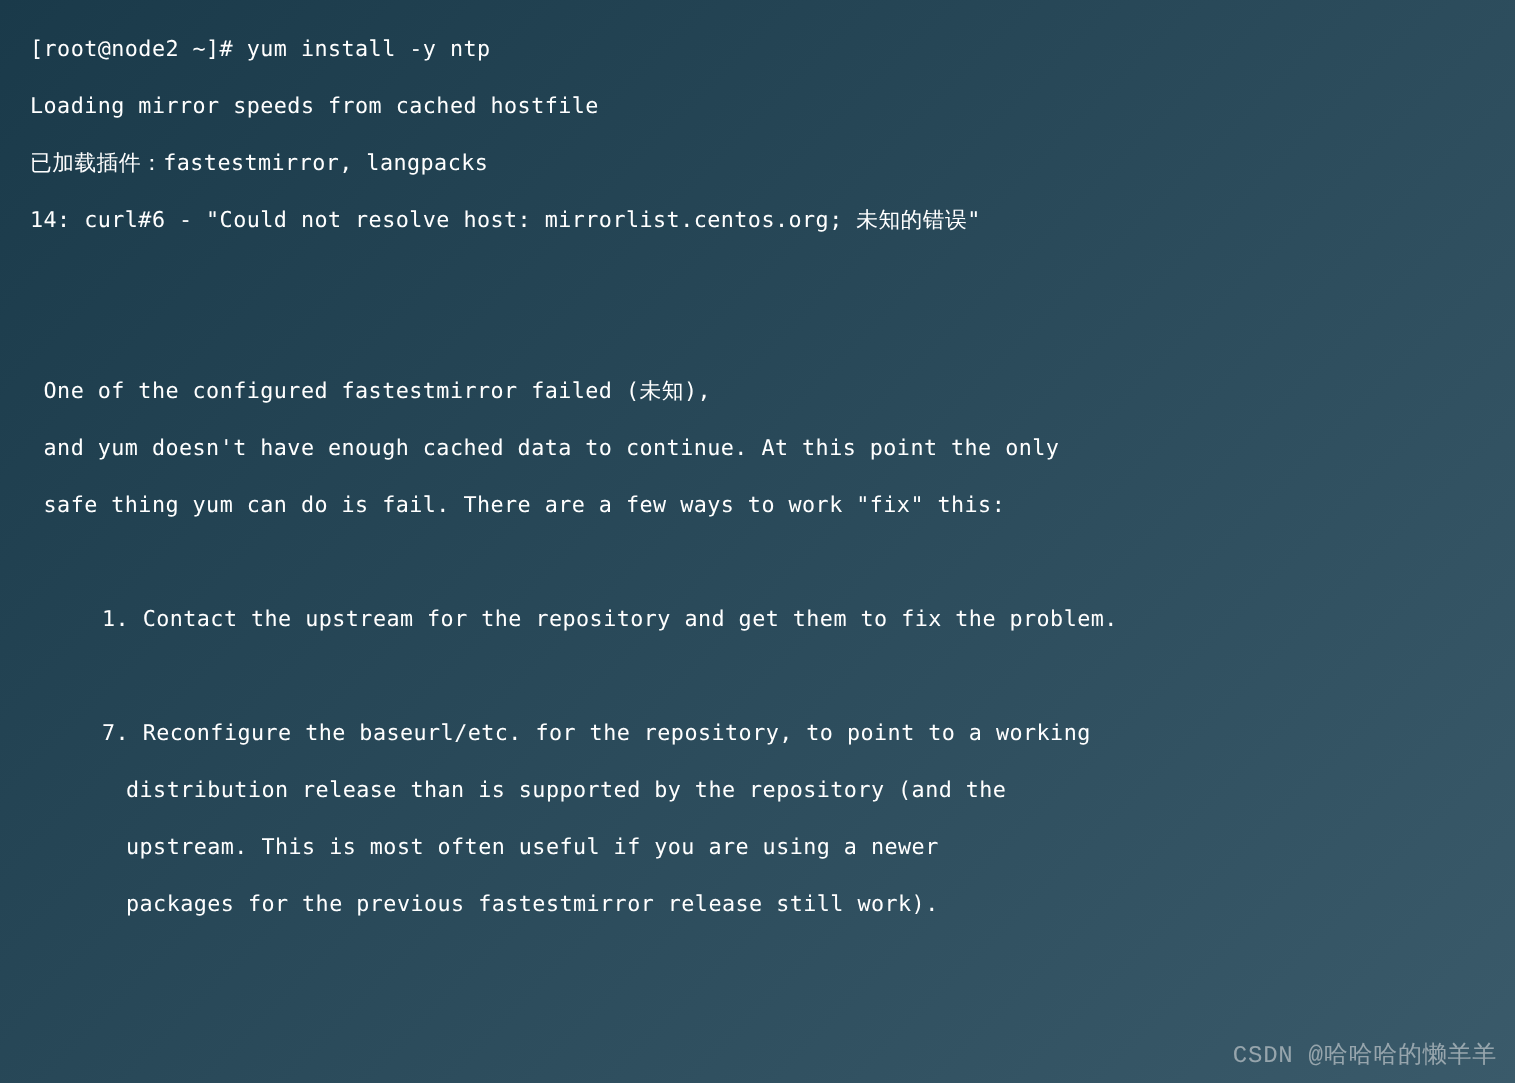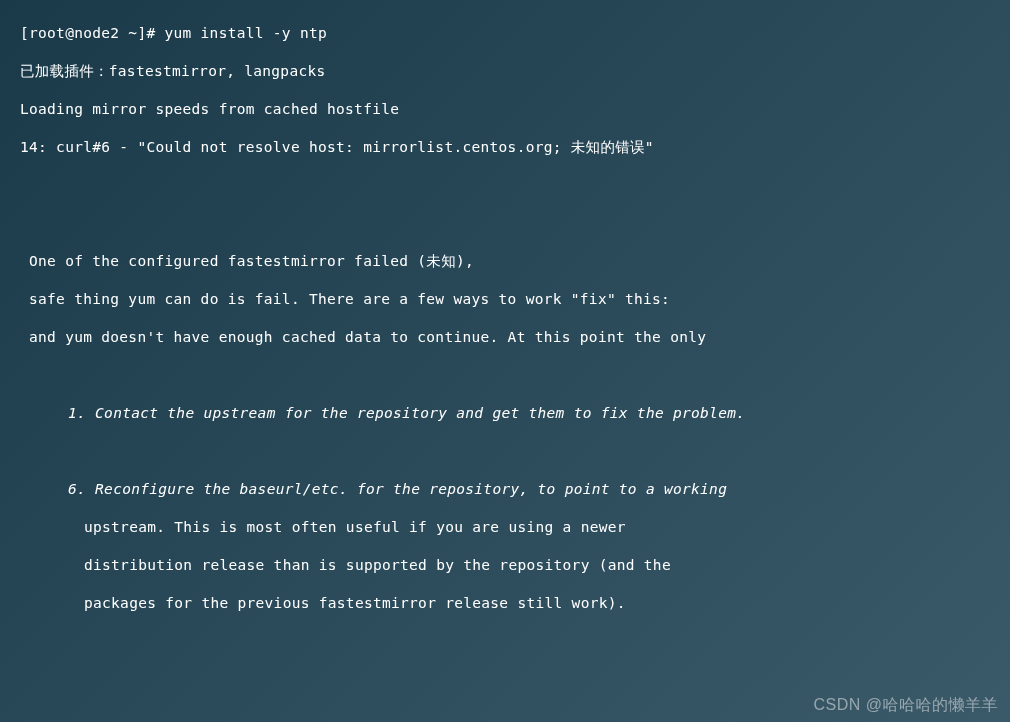--- a/index.html
+++ b/index.html
@@ -22,54 +22,53 @@
     }
     .terminal {
       white-space: pre-wrap;
       word-break: break-all;
     }
     .line {
       min-height: 19px;
     }
     .indent2 {
       padding-left: 48px;
-      font-style: italic;
     }
     .indent3 {
       padding-left: 64px;
     }
     .watermark {
       position: absolute;
       bottom: 8px;
       right: 12px;
       color: rgba(230, 230, 230, 0.55);
-      font-family: Liberation Sans, sans-serif;
+      font-family: Liberation Mono, monospace;
       font-size: 16px;
       letter-spacing: 0.5px;
     }
   </style>
 </head>
 <body>
 
 <div class="terminal">
 <div class="line">[root@node2 ~]# yum install -y ntp</div>
+<div class="line">Loading mirror speeds from cached hostfile</div>
 <div class="line">已加载插件：fastestmirror, langpacks</div>
-<div class="line">Loading mirror speeds from cached hostfile</div>
 <div class="line">14: curl#6 - "Could not resolve host: mirrorlist.centos.org; 未知的错误"</div>
 <div class="line"></div>
 <div class="line"></div>
 <div class="line"> One of the configured fastestmirror failed (未知),</div>
+<div class="line"> and yum doesn't have enough cached data to continue. At this point the only</div>
 <div class="line"> safe thing yum can do is fail. There are a few ways to work "fix" this:</div>
-<div class="line"> and yum doesn't have enough cached data to continue. At this point the only</div>
 <div class="line"></div>
 <div class="line indent2">1. Contact the upstream for the repository and get them to fix the problem.</div>
 <div class="line"></div>
-<div class="line indent2">6. Reconfigure the baseurl/etc. for the repository, to point to a working</div>
+<div class="line indent2">7. Reconfigure the baseurl/etc. for the repository, to point to a working</div>
+<div class="line indent3">distribution release than is supported by the repository (and the</div>
 <div class="line indent3">upstream. This is most often useful if you are using a newer</div>
-<div class="line indent3">distribution release than is supported by the repository (and the</div>
 <div class="line indent3">packages for the previous fastestmirror release still work).</div>
 <div class="line"></div>
 
 
 
 
 
 
 
 

